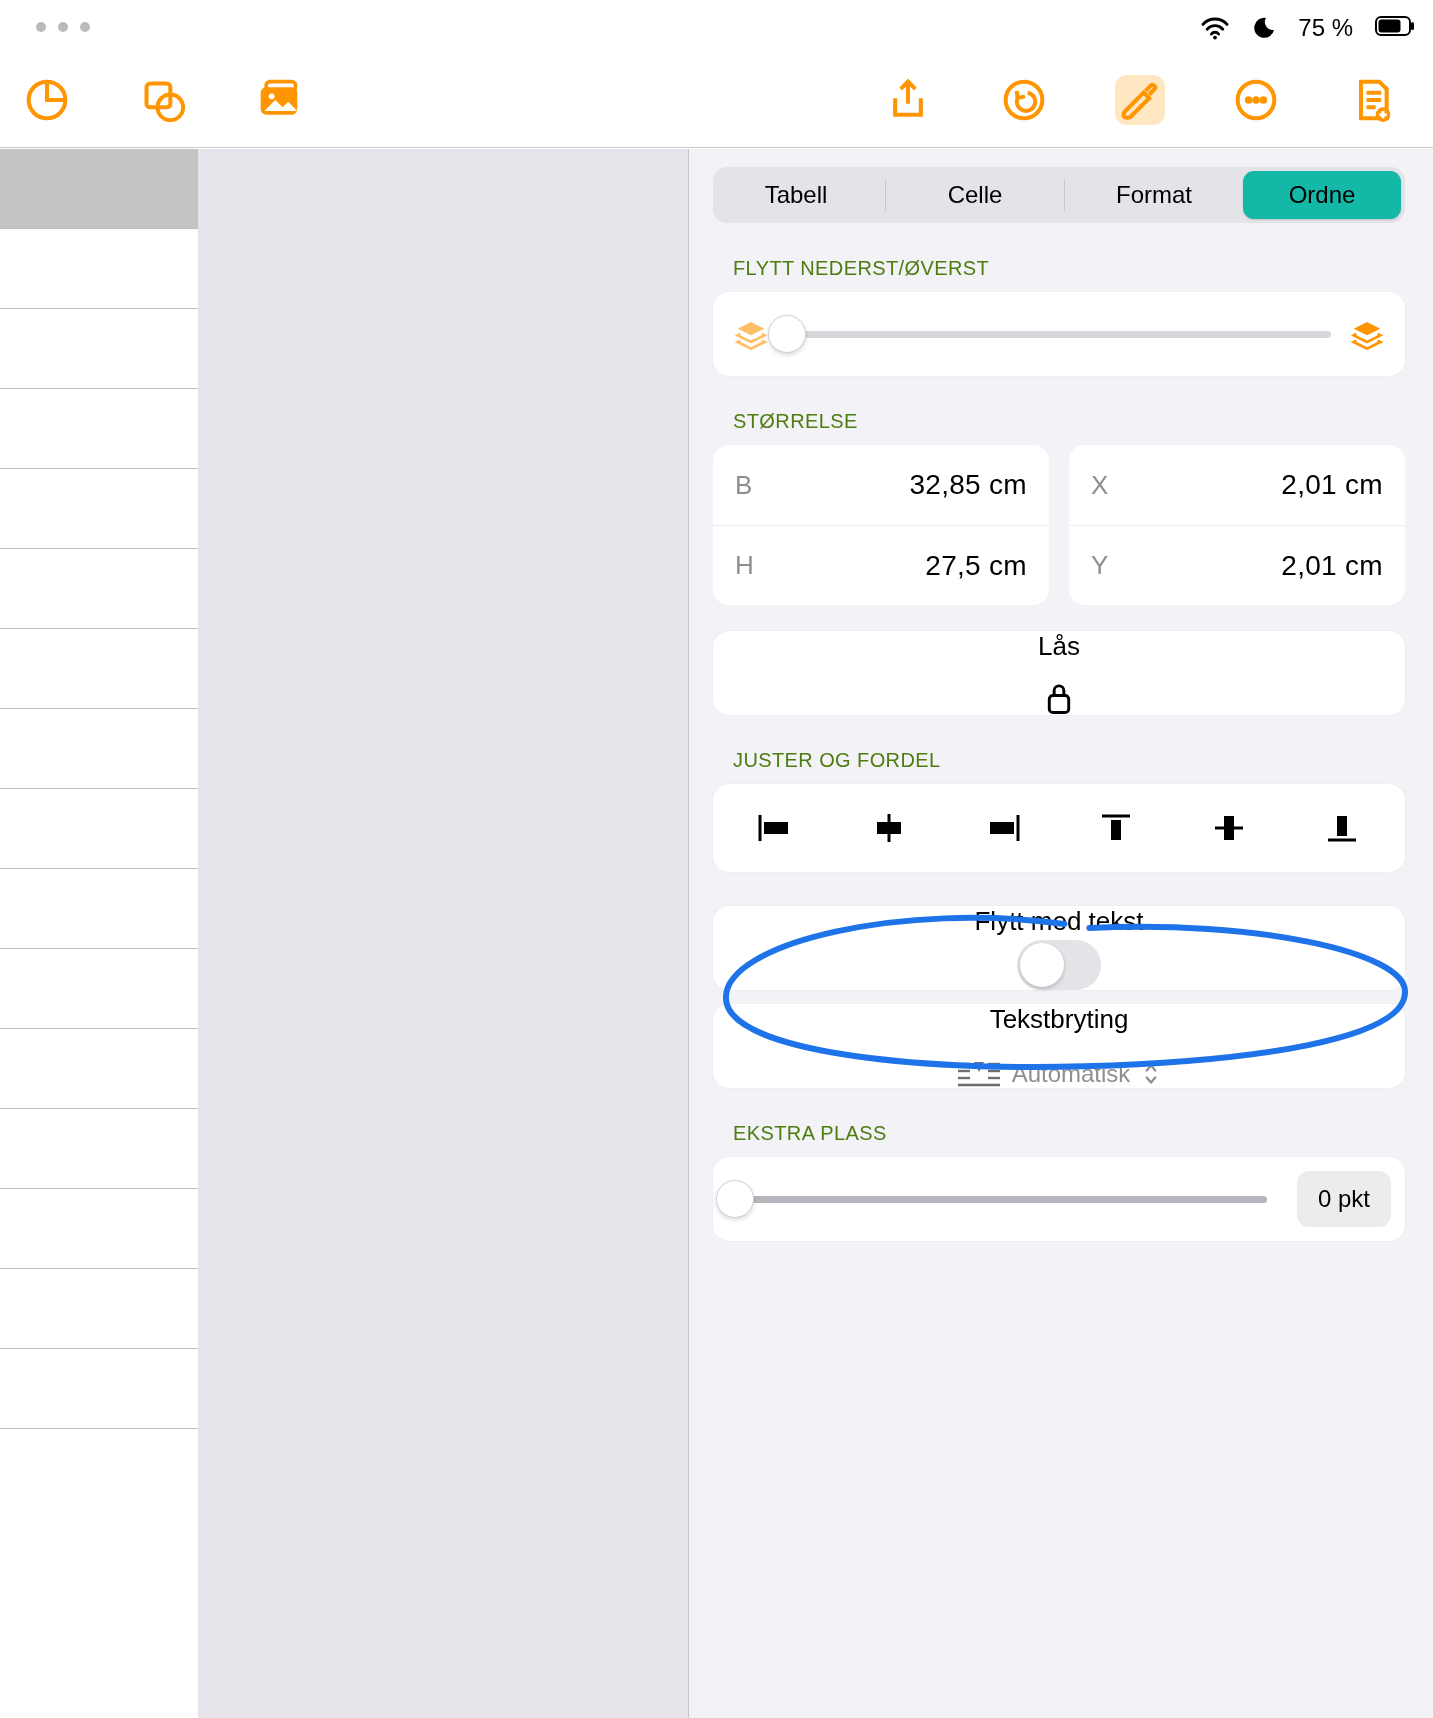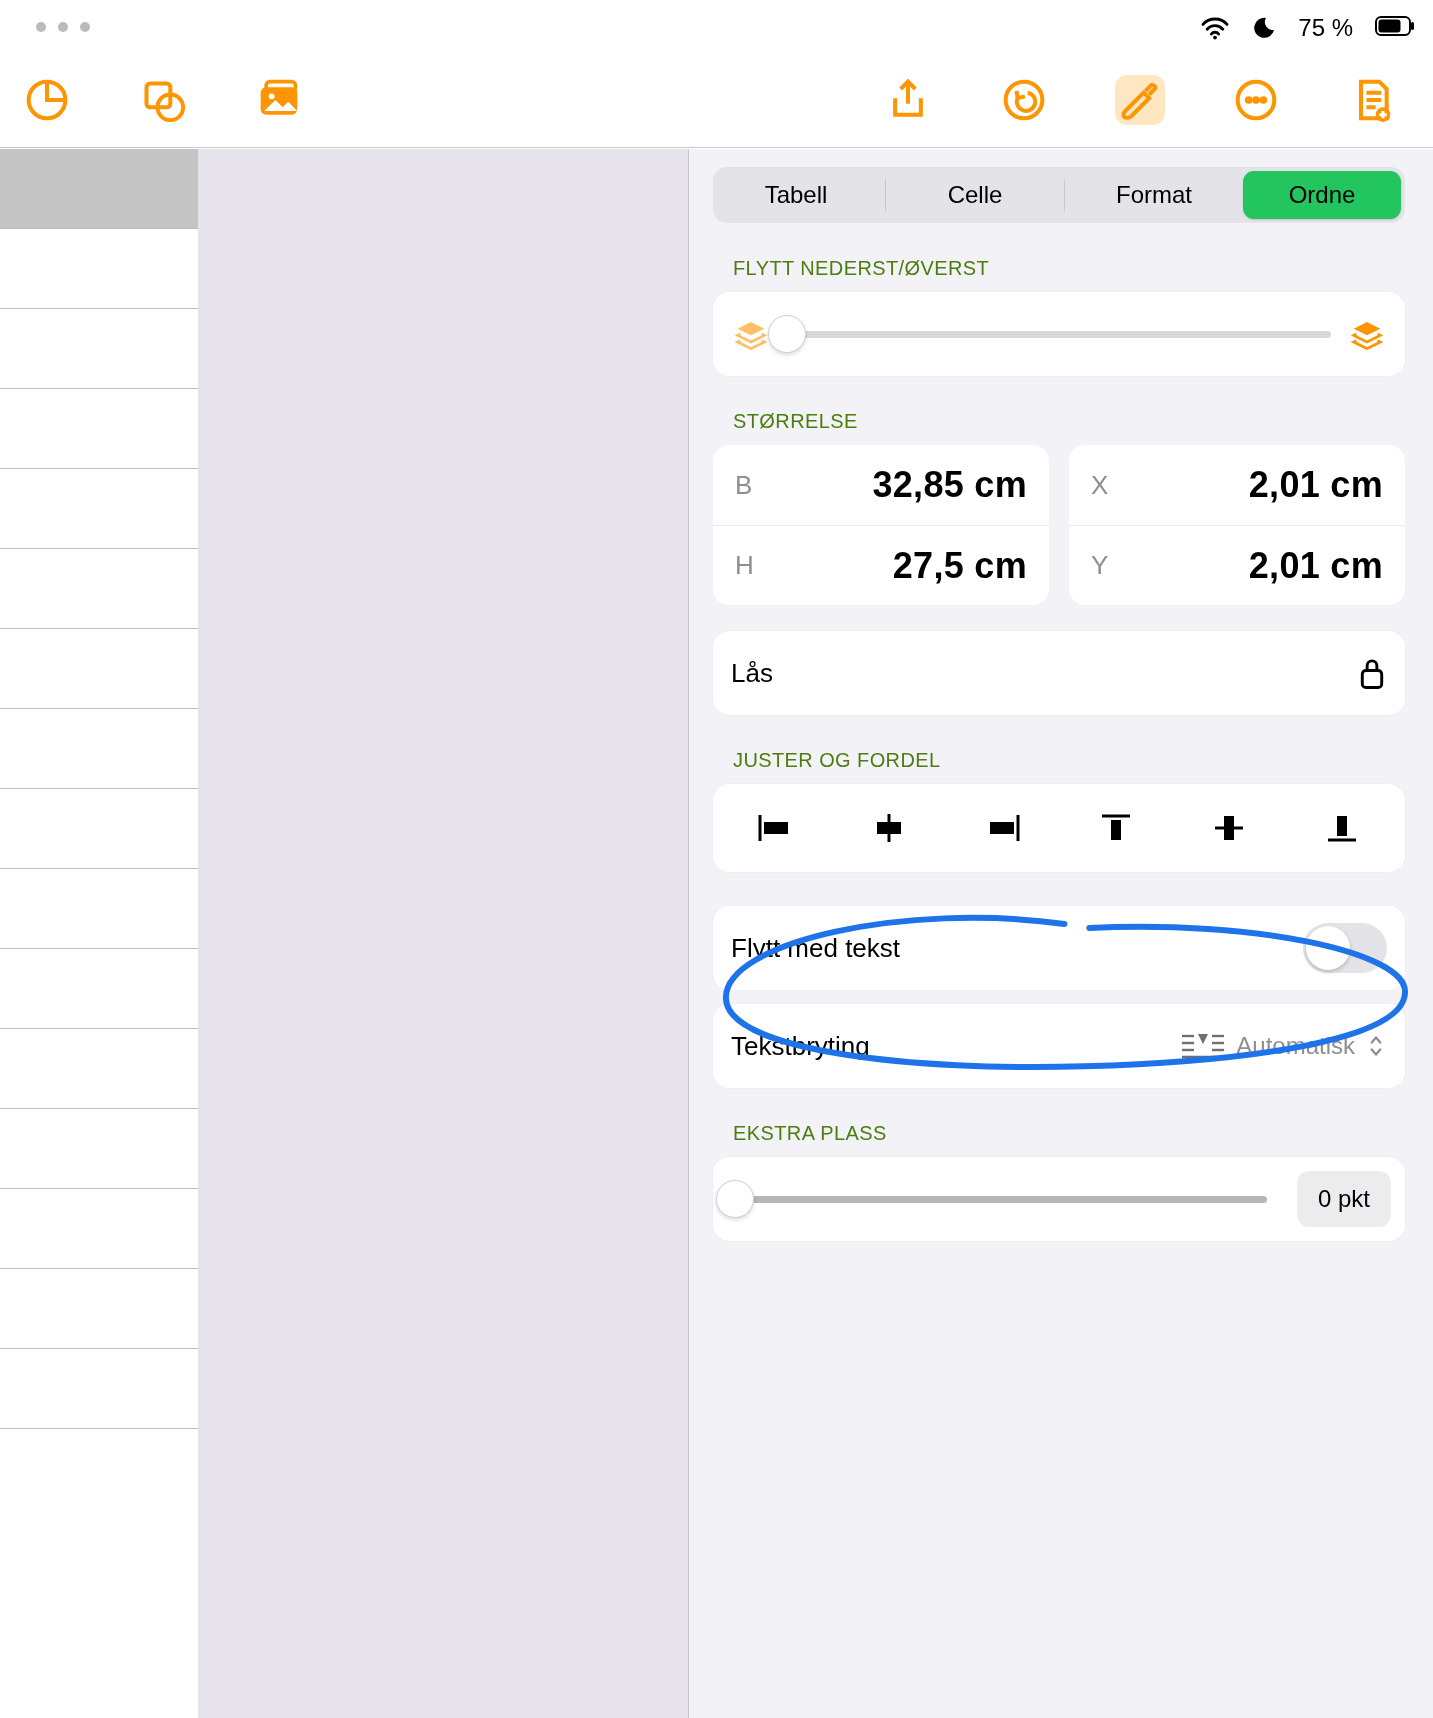--- a/index.html
+++ b/index.html
@@ -27,43 +27,43 @@
   .col1 { width:198px; background:#fff; border-right:0; }
   .col2 { flex:1; background:#e6e4ea; }
   .cell-row { height:80px; border-bottom:1px solid #bfbfbf; }
   .col1 .cell-row:first-child { background:#c4c4c4; }
 
   
   .panel { position:absolute; top:149px; right:0; bottom:0; width:745px; background:#f2f2f7; border-left:1px solid #c6c6c8; padding:18px 28px 0 24px; }
 
   .seg  { display:flex; background:#e3e3e8; border-radius:14px; padding:4px; height:56px;gap:10px; }
   .seg button{ flex:1; border:none; background:transparent; font-size:24px; font-weight:500; color:#000; border-radius:11px; padding:0; position:relative;}
-  .seg button.sel{ background:#22c55e; box-shadow:0 1px 2px rgba(0,0,0,.15); }
+  .seg button.sel{ background:#14b8a6; box-shadow:0 1px 2px rgba(0,0,0,.15); }
   .seg .div { width:1px; background:#c8c8cc; margin:8px 0; }
 
   h4.section { font-size:20px; font-weight:500; color:#4d7c0f; letter-spacing:.4px; margin:34px 0 12px 20px; }
 
   .card { background:#fff; border-radius:16px; box-shadow:0 0 0 .5px rgba(0,0,0,.04); padding:0 18px; }
-  .card.row { height:84px; display:flex; align-items:center; justify-content:space-between; }
+  .card.row { height:84px; display:flex; align-items:center; justify-content:space-between;flex-direction:column; }
   .card.row .label { font-size:26px; font-weight:500; }
 
   
   .layer-slide { display:flex; align-items:center; gap:20px; height:84px; padding:0 22px; }
   .layer-slide svg { width:32px; height:32px; fill:#ffbf66; }
   .layer-slide svg.front { fill:#ff9500; }
   .track { flex:1; height:7px; background:#d7d7dc; border-radius:4px; position:relative; }
   .thumb { position:absolute; left:0; top:50%; transform:translate(-50%,-50%); width:38px; height:38px; border-radius:50%; background:#fff; border:1px solid #d0d0d4; box-shadow:0 2px 4px rgba(0,0,0,.15); }
 
   
   .size-wrap { display:flex; gap:20px; }
   .size-col  { flex:1; background:#fff; border-radius:16px; }
   .size-line { display:flex; align-items:center; justify-content:space-between; height:80px; padding:0 22px; }
   .size-line + .size-line { border-top:1px solid #ececee; }
   .size-line .k { color:#8e8e93; font-size:26px; font-weight:500; }
-  .size-line .v { font-size:36px; font-weight:700; letter-spacing:.3px;margin-left:40px; }
+  .size-line .v { font-size:28px; font-weight:400; letter-spacing:.3px;margin-left:40px; }
 
   .lock { margin-top:26px; }
   .lock svg { width:30px; height:34px; stroke:#000; stroke-width:2.4; fill:none; }
 
   
   .align-card { height:88px; display:flex; align-items:center; justify-content:space-around; padding:0 6px; }
   .align-card .a { width:46px; height:46px; display:flex; align-items:center; justify-content:center; }
   .align-card svg { width:40px; height:32px; }
 
   

